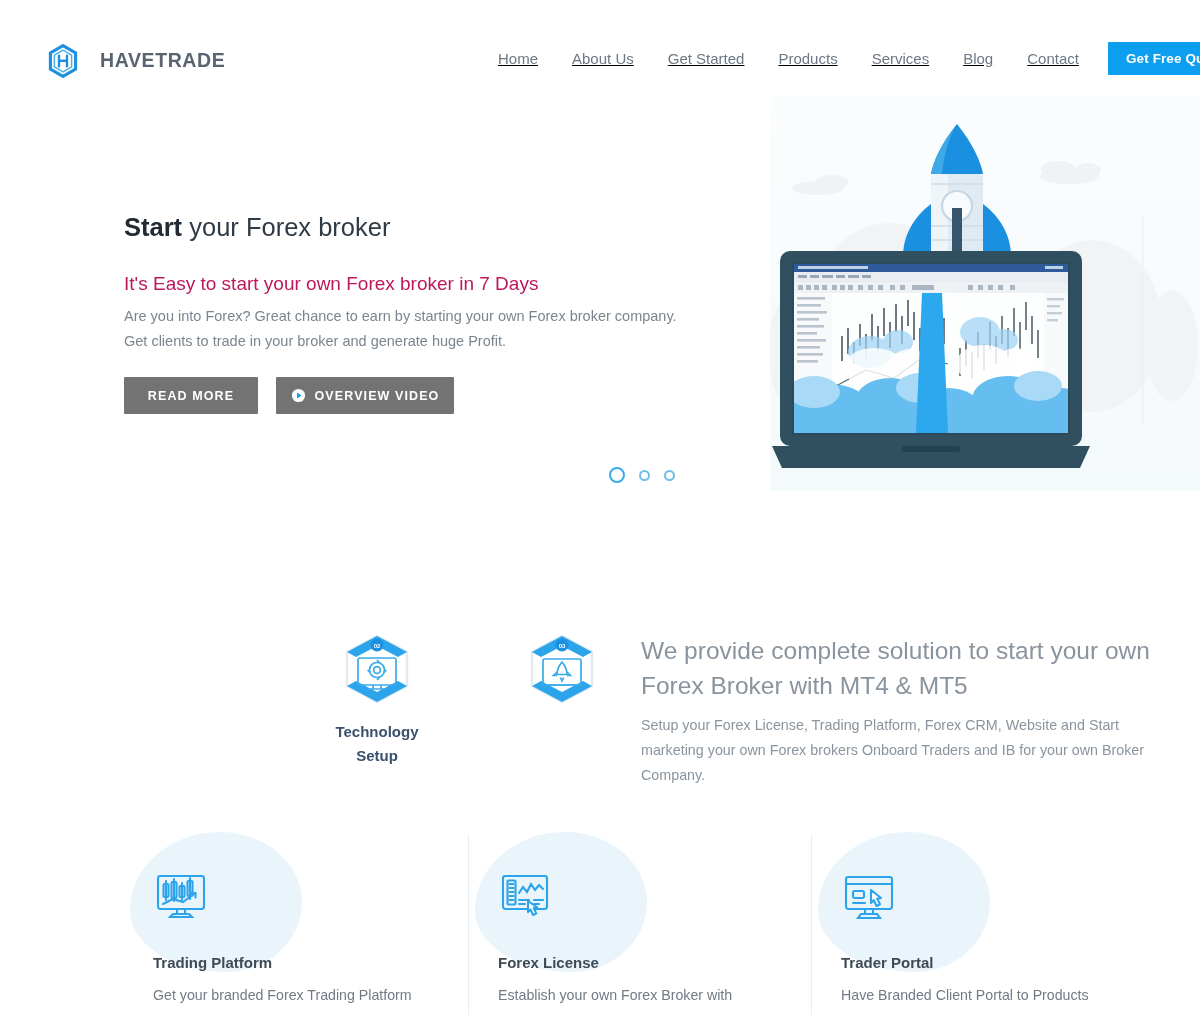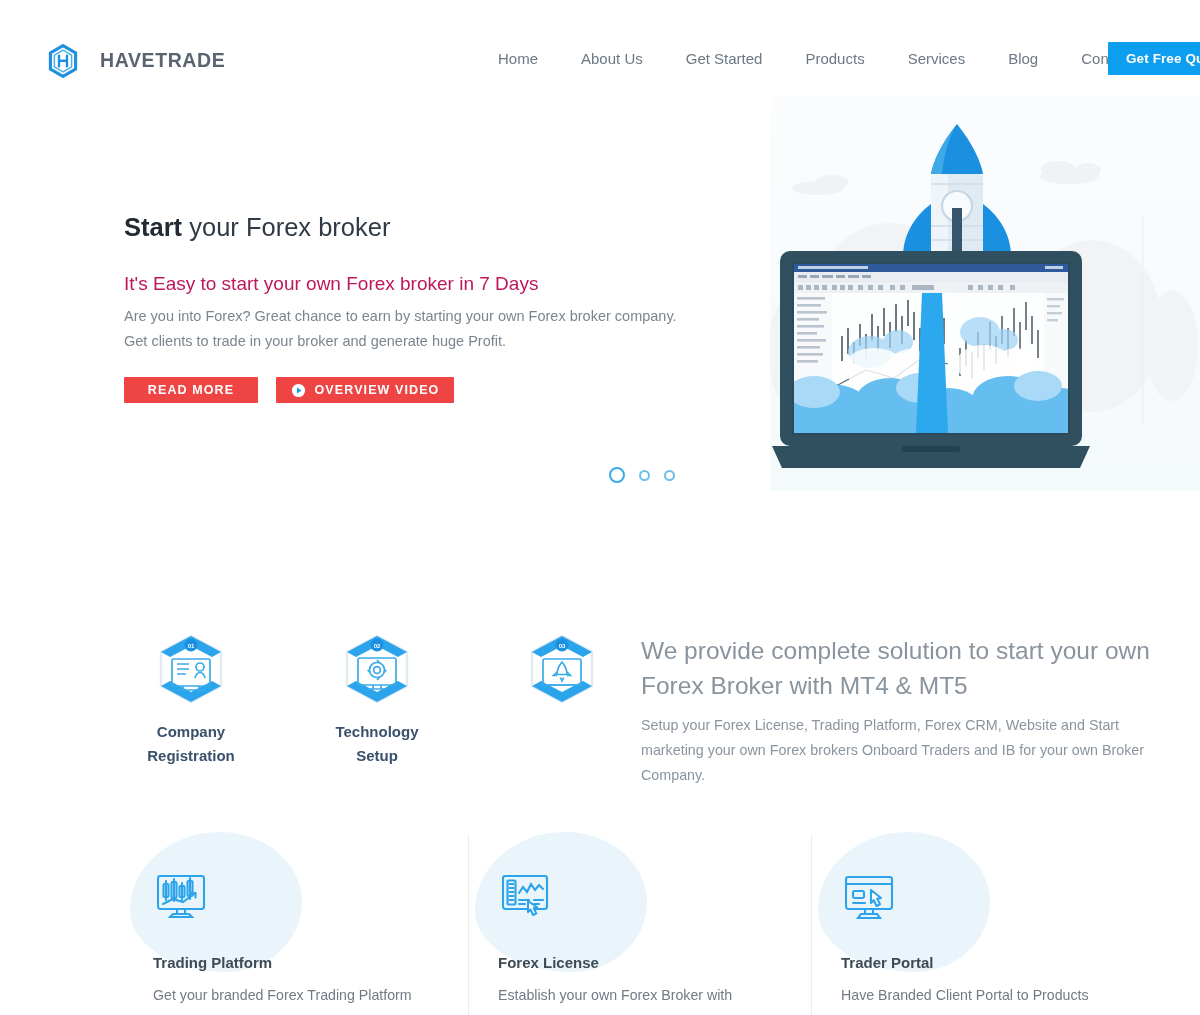--- a/index.html
+++ b/index.html
@@ -48,21 +48,22 @@
     line-height: 1;
     white-space: nowrap;
   }
 
   .nav {
     position: absolute;
     left: 498px;
     top: 48px;
     display: flex;
     align-items: flex-end;
-    gap: 12px;
+    gap: 3px;
+    text-decoration: underline;
   }
   .nav-item {
     font-size: 15px;
     color: #6c7884;
     padding: 0 15.5px;
     white-space: nowrap;
     cursor: pointer;
     line-height: 22px;
   }
   .nav-item:first-child { padding-left: 0; }
@@ -132,22 +133,22 @@
   }
 
   .hero-buttons {
     position: absolute;
     left: 124px;
     top: 281px;
     display: flex;
     gap: 18px;
   }
   .btn {
-    height: 26px;
-    background: #ef4444;
+    height: 37px;
+    background: #737373;
     color: #ffffff;
     font-size: 12.5px;
     font-weight: bold;
     letter-spacing: 1.1px;
     display: flex;
     align-items: center;
     justify-content: center;
     gap: 9px;
     border: none;
     cursor: pointer;
@@ -529,42 +530,20 @@
 
     <div class="dots">
       <span class="dot active"></span>
       <span class="dot small"></span>
       <span class="dot small"></span>
     </div>
   </div>
 
   <div class="steps">
 
-    <div class="step step-1">
-      <div class="hex-wrap">
-        <svg viewBox="0 0 76 76">
-          <path d="M38 4 L68 20 L68 54 L38 70 L8 54 L8 20 Z" fill="none" stroke="#dfeaf1" stroke-width="2.4"></path>
-          <path d="M38 4 L68 20 L59 25 L38 14 L17 25 L8 20 Z" fill="#2ba4ec"></path>
-          <path d="M8 54 L38 70 L68 54 L59 49 L38 60 L17 49 Z" fill="#2ba4ec"></path>
-          <circle cx="38" cy="13" r="6.5" fill="#1b8fe0"></circle>
-          <text x="38" y="16" font-size="6" fill="#ffffff" text-anchor="middle" font-family="Liberation Sans, sans-serif" font-weight="bold">01</text>
-          <g stroke="#3aabe9" stroke-width="1.7" fill="none">
-            <rect x="19" y="27" width="38" height="27" rx="1.6"></rect>
-            <path d="M24 32 h12 M24 37 h12 M24 42 h9"></path>
-            <circle cx="47" cy="35" r="4"></circle>
-            <path d="M42 46 c1-4 3.5-5.5 5-5.5 s4 1.5 5 5.5"></path>
-            <path d="M30 54 v4 M46 54 v4 M24 58 h28"></path>
-          </g>
-        </svg>
-      </div>
-      <div class="step-label">
-        <div>Company</div>
-        <div>Registration</div>
-      </div>
-    </div>
 
     <div class="step step-2">
       <div class="hex-wrap">
         <svg viewBox="0 0 76 76">
           <path d="M38 4 L68 20 L68 54 L38 70 L8 54 L8 20 Z" fill="none" stroke="#dfeaf1" stroke-width="2.4"></path>
           <path d="M38 4 L68 20 L59 25 L38 14 L17 25 L8 20 Z" fill="#2ba4ec"></path>
           <path d="M8 54 L38 70 L68 54 L59 49 L38 60 L17 49 Z" fill="#2ba4ec"></path>
           <circle cx="38" cy="13" r="6.5" fill="#1b8fe0"></circle>
           <text x="38" y="16" font-size="6" fill="#ffffff" text-anchor="middle" font-family="Liberation Sans, sans-serif" font-weight="bold">02</text>
           <g stroke="#3aabe9" stroke-width="1.7" fill="none">

